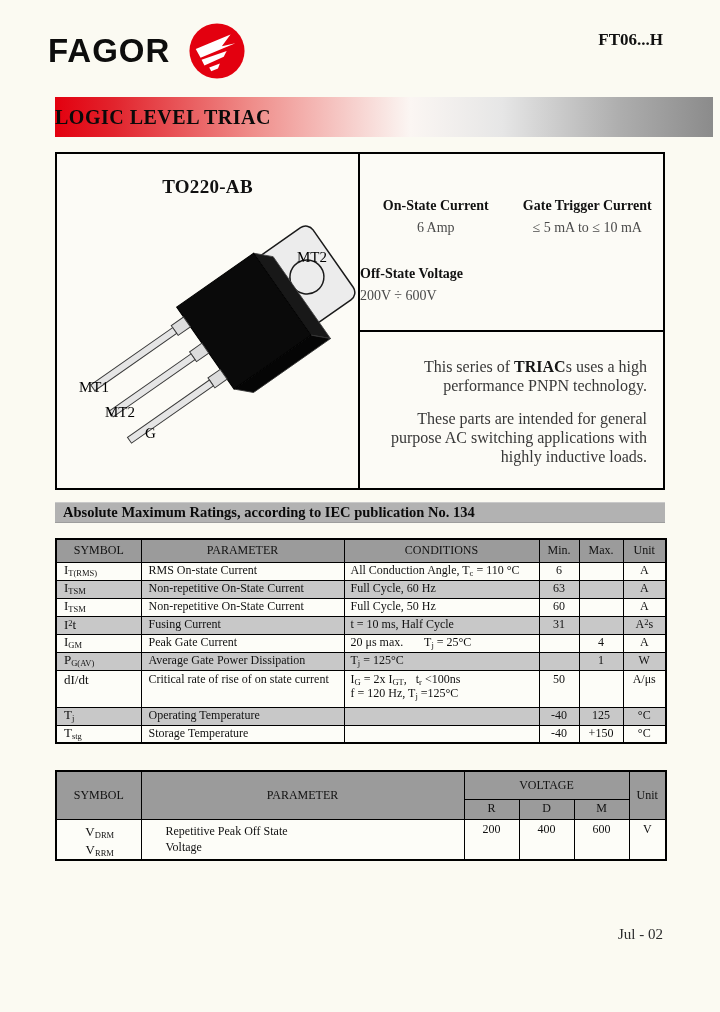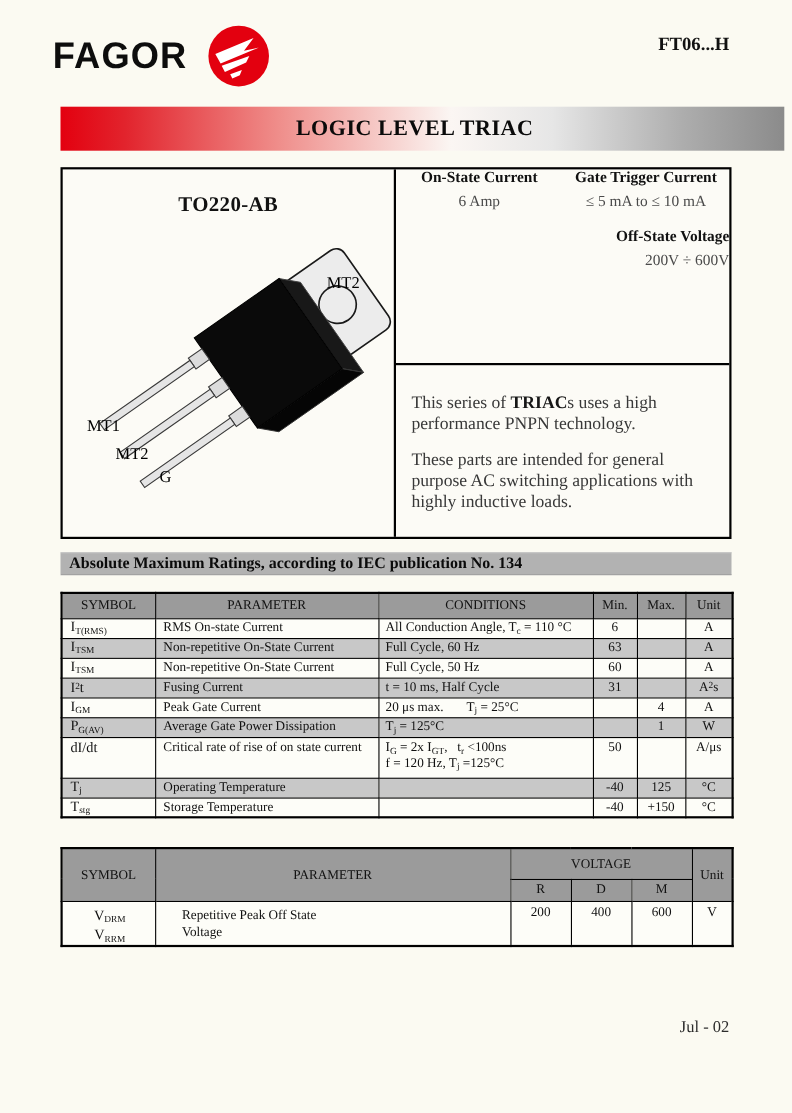--- a/index.html
+++ b/index.html
@@ -16,42 +16,42 @@
   
   .logo{position:absolute;left:48px;top:22px;display:flex;align-items:center;gap:18px;}
   .logo-text{
     font-family:"Liberation Sans","DejaVu Sans",sans-serif;
     font-weight:bold;font-size:33px;letter-spacing:1px;color:#0d0d0d;
     transform:scaleY(1.02);
   }
   .part-number{position:absolute;top:30px;right:57px;font-weight:bold;font-size:17px;}
   .banner{
     position:absolute;left:55px;top:97px;width:658px;height:40px;
-    display:flex;align-items:center;justify-content:center;padding-right:14px;
+    display:flex;align-items:center;justify-content:flex-start;padding-right:14px;
     background:linear-gradient(to right,var(--brand-red) 0%,#e2242d 9%,#ef8d8a 30%,
                #fbf6f3 54%,#e6e6e6 68%,#adadad 86%,var(--banner-gray) 100%);
   }
   .banner-title{font-weight:bold;font-size:20px;letter-spacing:.5px;color:#0a0a0a;}
   
   .info-box{
     position:absolute;left:55px;top:152px;width:610px;height:338px;
     border:2px solid #000;display:flex;background:#fcfbf6;
   }
   .pkg-cell{width:305px;height:100%;border-right:2px solid #000;position:relative;}
   .pkg-title{position:absolute;top:22px;left:0;width:100%;text-align:center;
     font-size:19px;font-weight:600;letter-spacing:.3px;}
   .pkg-svg{position:absolute;left:0;top:0;}
   .right-col{width:305px;display:flex;flex-direction:column;}
-  .feat-cell{height:178px;border-bottom:2px solid #000;}
+  .feat-cell{height:178px;border-bottom:2px solid #000;padding-top:44px;}
   .feat-row{display:flex;text-align:center;}
   .feat-half{width:50%;}
   .feat-label{font-weight:bold;font-size:14px;}
   .feat-value{font-size:14px;color:#4a4a4a;margin-top:6px;}
-  .feat-center{text-align:right;margin-top:16px;}
-  .desc-cell{flex:1;padding:26px 16px 0 14px;}
+  .feat-center{text-align:left;margin-top:30px;}
+  .desc-cell{flex:1;padding:26px 16px 0 14px;text-align:right;}
   .desc-cell p{margin:0 0 15px 0;font-size:16px;line-height:1.17;color:#383838;}
   .desc-cell b{color:#161616;}
   
   .section-bar{
     position:absolute;left:55px;top:502px;width:610px;height:21px;
     background:var(--bar-gray);display:flex;align-items:center;padding-left:8px;
     box-shadow:inset 0 1px 0 #c9c9c9, inset 0 -1px 0 #9d9d9d;
   }
   .section-title{font-weight:bold;font-size:14.5px;color:#0b0b0b;}
   

